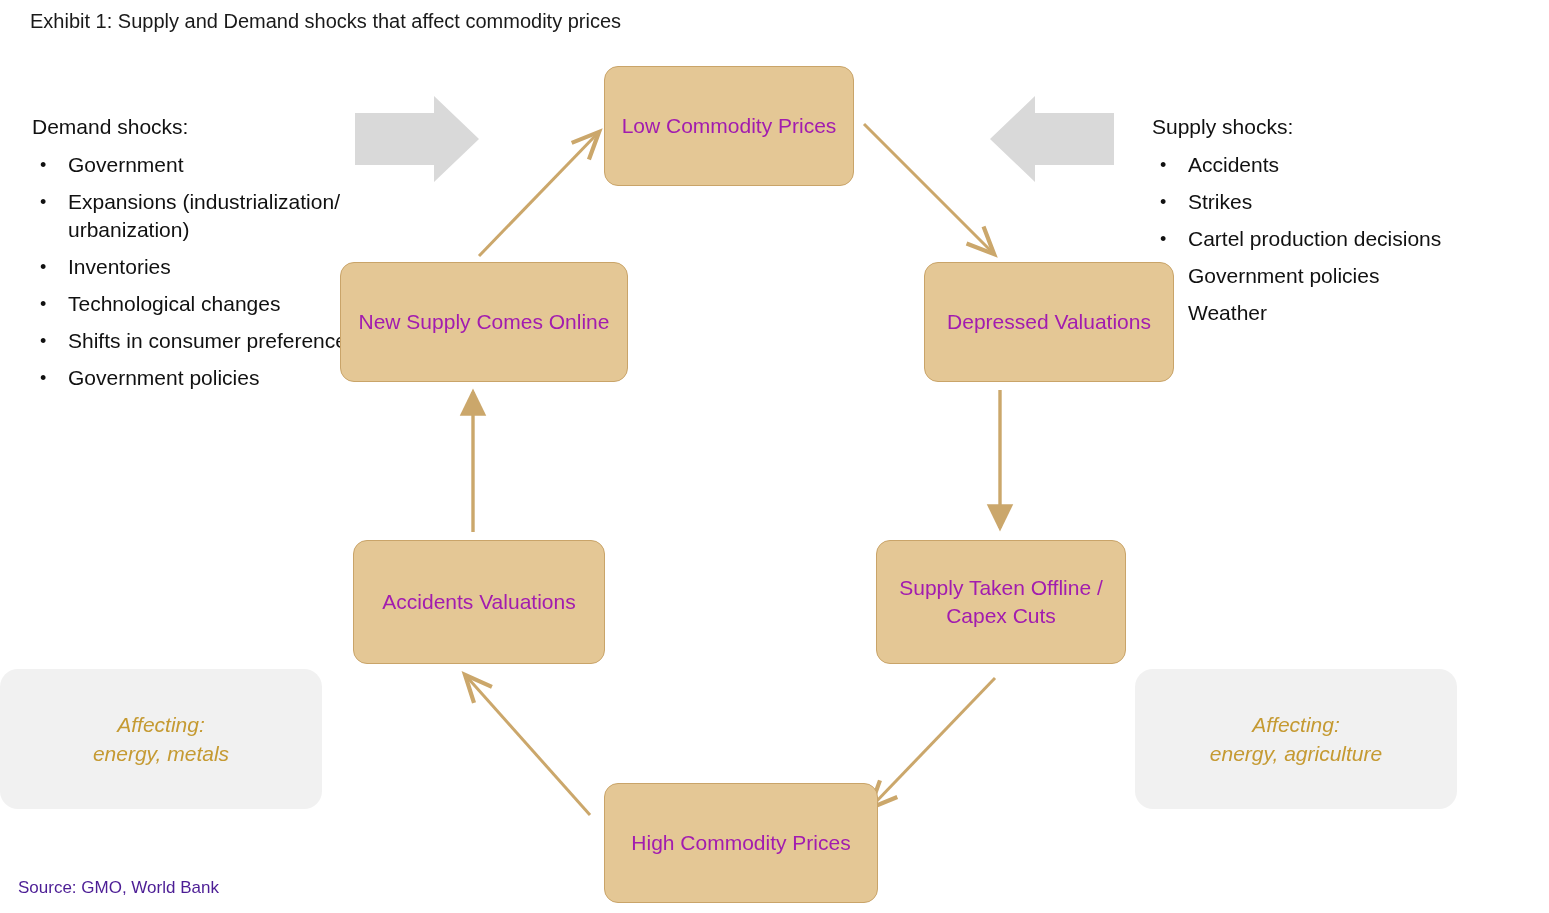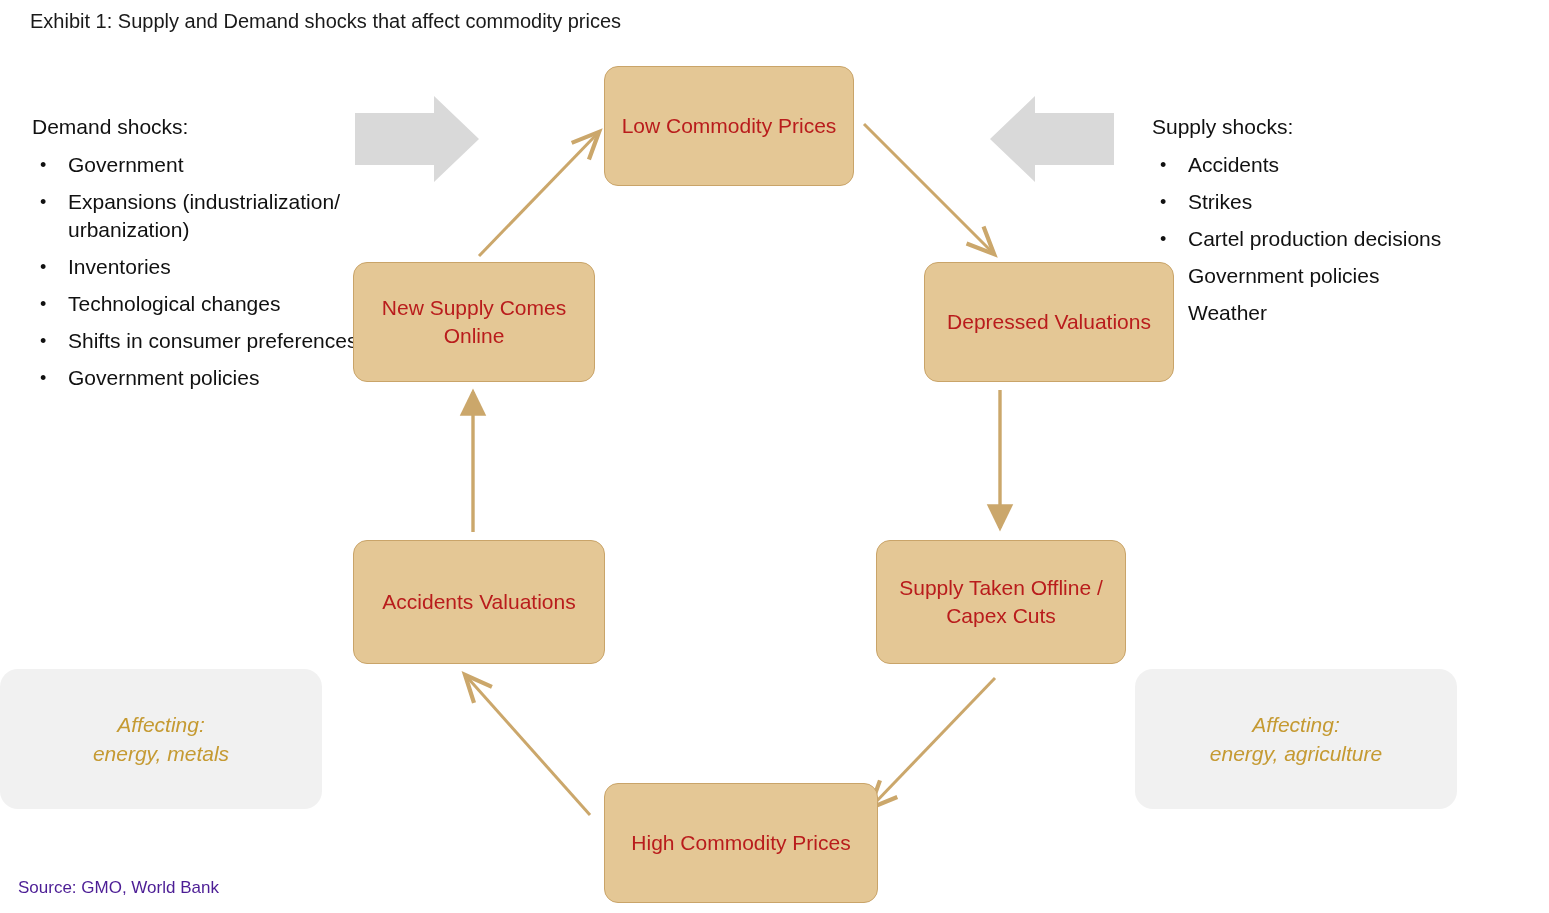--- a/index.html
+++ b/index.html
@@ -76,28 +76,28 @@
   .cycle-box {
     position: absolute;
     background: #E4C795;
     border: 1.6px solid #C9A469;
     border-radius: 14px;
     display: flex;
     align-items: center;
     justify-content: center;
     text-align: center;
     box-sizing: border-box;
-    color: #b91c1c;
+    color: #a21caf;
     font-size: 21px;
     line-height: 28px;
     padding: 4px 10px;
   }
 
   #box-low-commodity-prices { left: 604px; top: 66px;  width: 250px; height: 120px; }
-  #box-new-supply-online    { left: 353px; top: 262px; width: 242px; height: 120px; }
+  #box-new-supply-online    { left: 340px; top: 262px; width: 288px; height: 120px; }
   #box-depressed-valuations { left: 924px; top: 262px; width: 250px; height: 120px; }
   #box-elevated-valuations  { left: 353px; top: 540px; width: 252px; height: 124px; }
   #box-supply-taken-offline { left: 876px; top: 540px; width: 250px; height: 124px; }
   #box-high-commodity-prices{ left: 604px; top: 783px; width: 274px; height: 120px; }
 
   
   .affecting-panel {
     position: absolute;
     background: #F1F1F1;
     border-radius: 18px;

